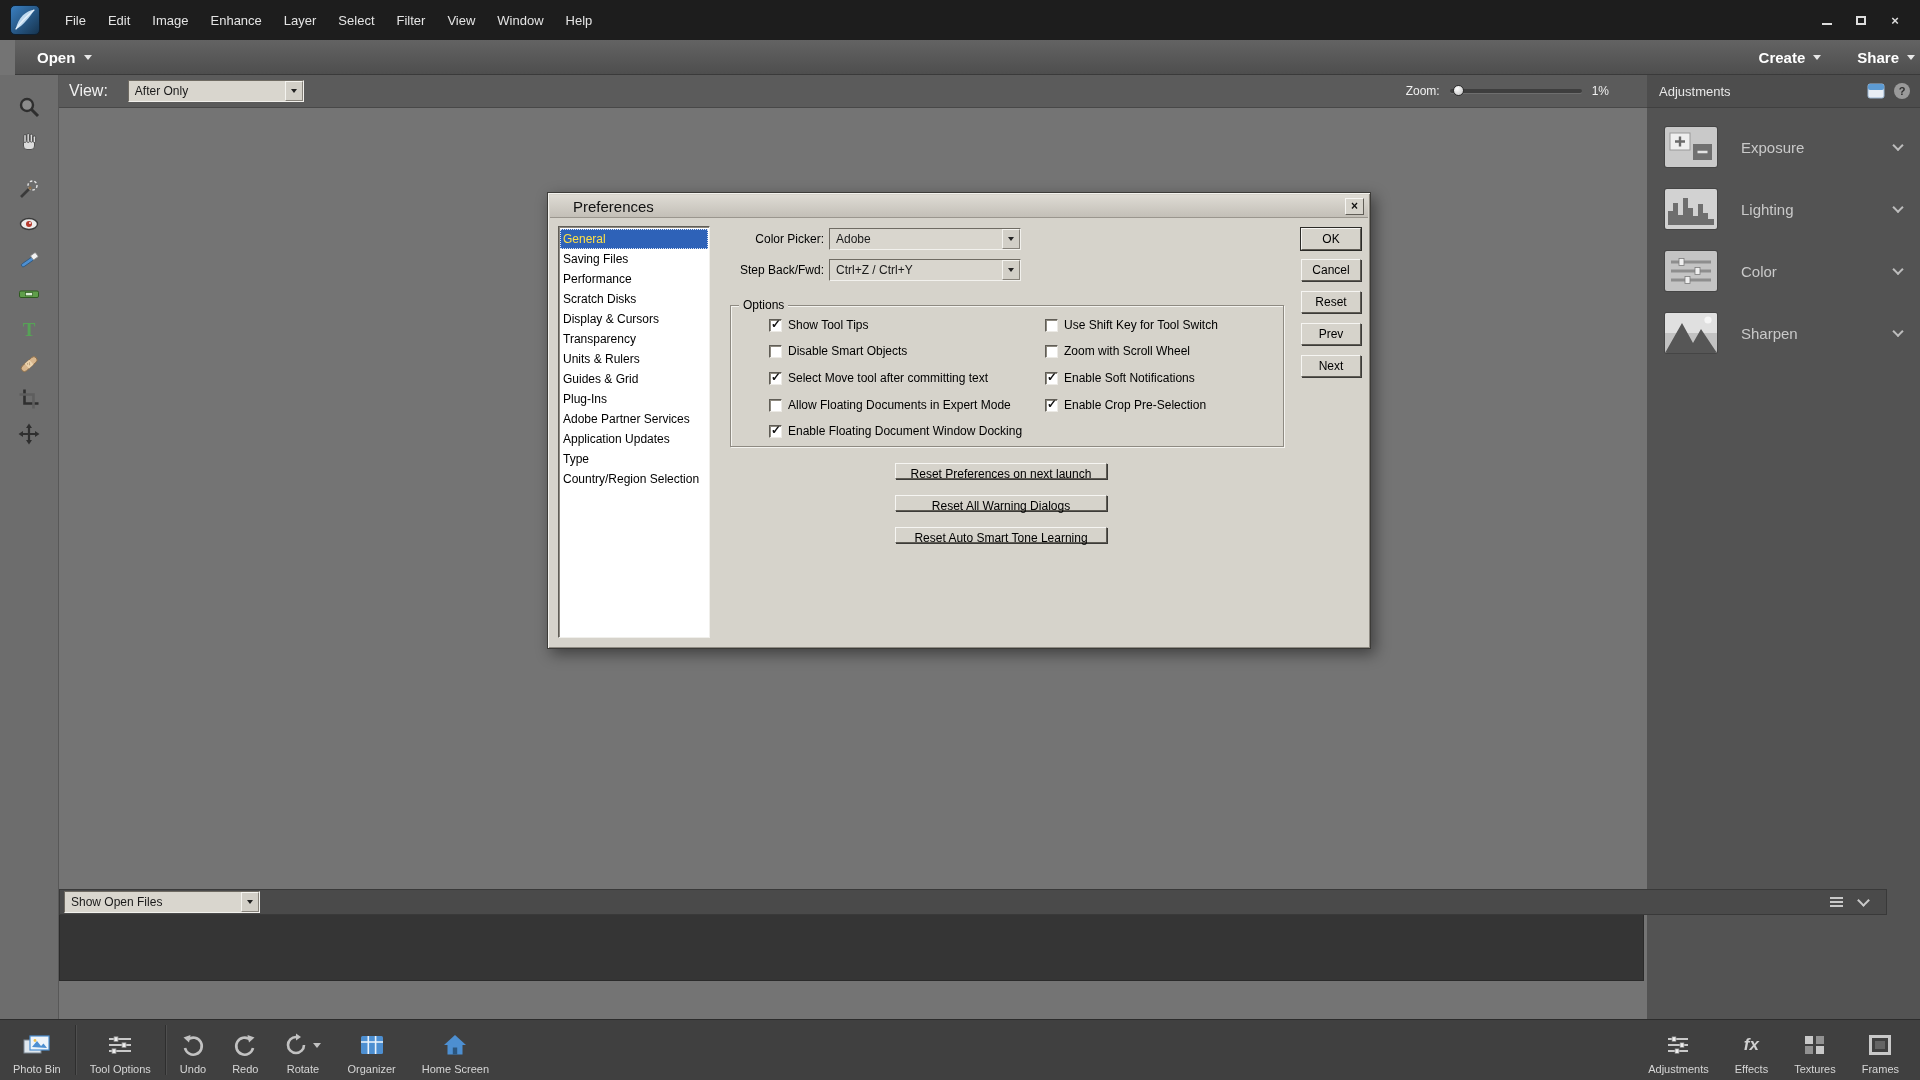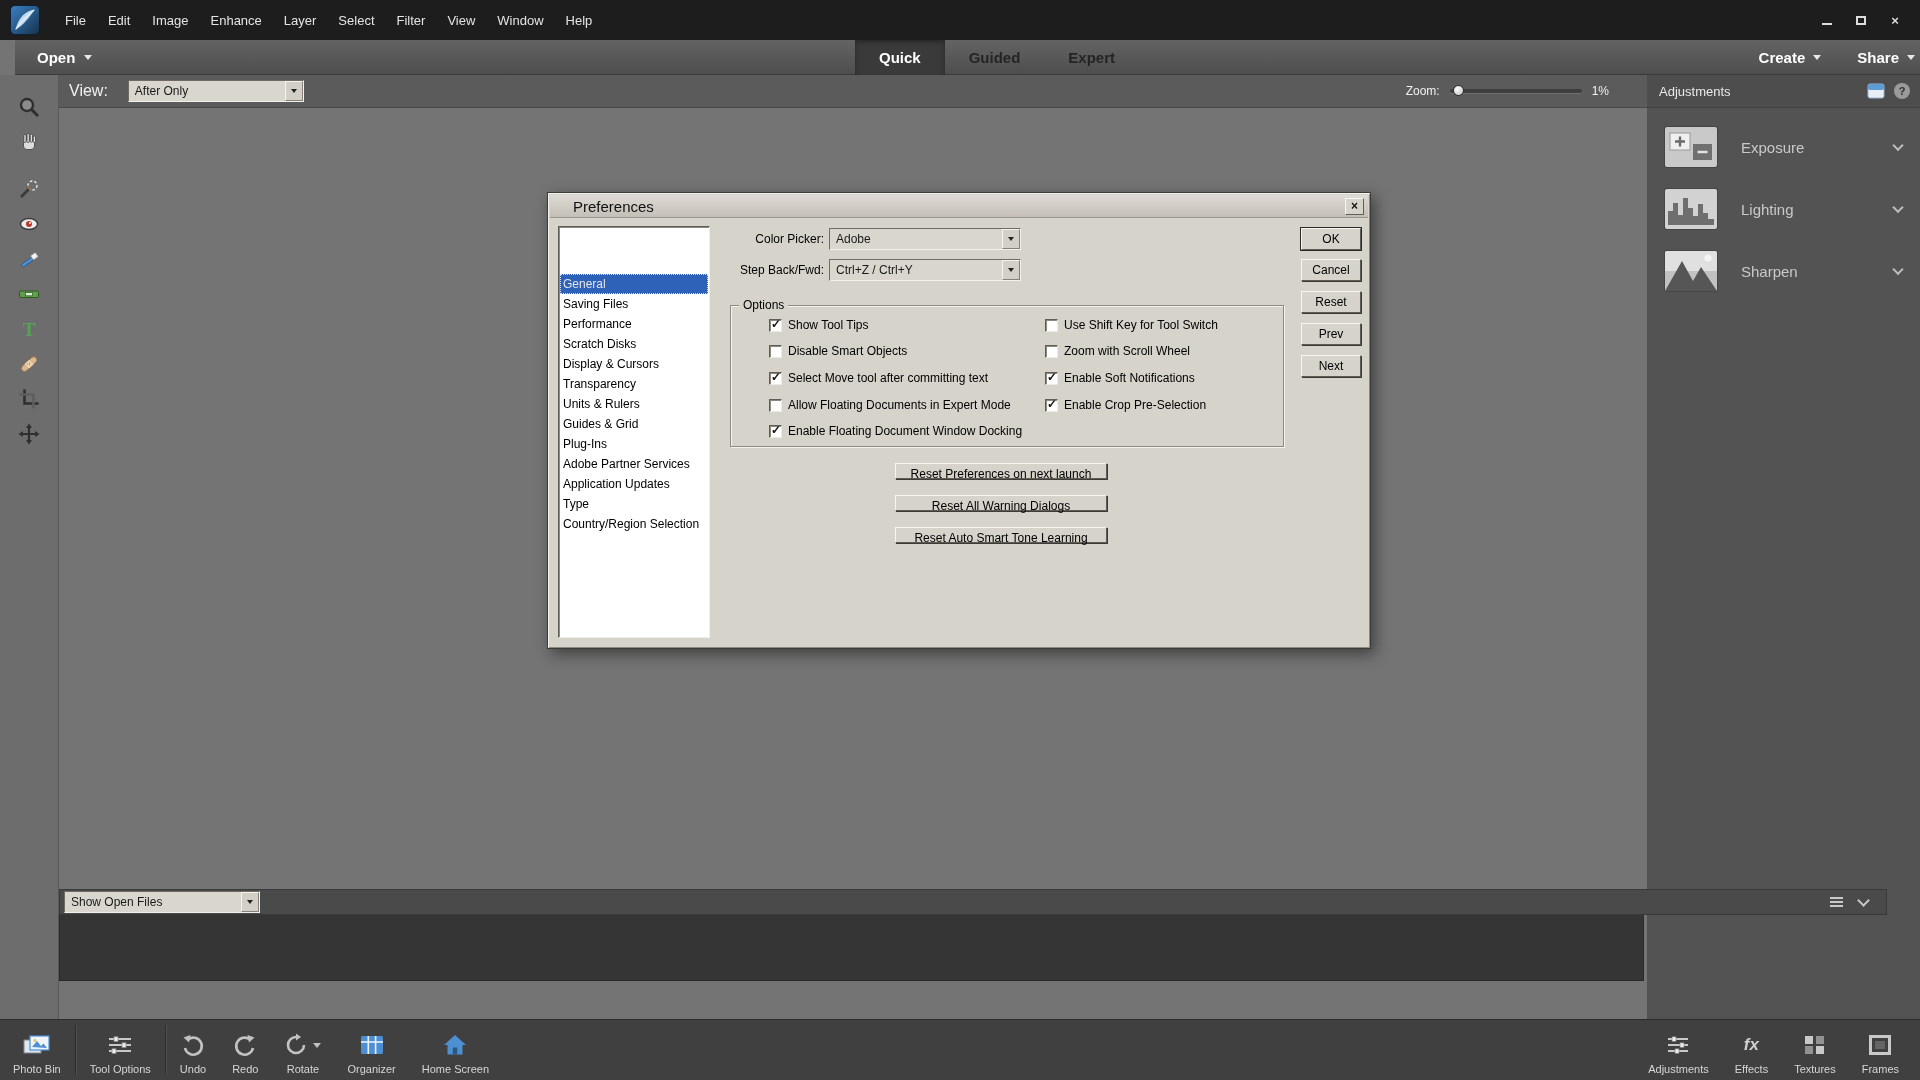--- a/index.html
+++ b/index.html
@@ -69,21 +69,21 @@
   .tb-right { margin-left:auto; display:flex; padding-right:8px; }
   .fx-glyph { color:#d0d0d0; font-size:17px; font-style:italic; font-weight:bold; }
 
   
   .dialog { position:absolute; left:547px; top:192px; width:824px; height:457px; background:#d6d3cb; border:1px solid #3c3b38; box-shadow:inset 1px 1px 0 #f3f2ee, inset -1px -1px 0 #8f8b83, 4px 5px 14px rgba(0,0,0,.45); z-index:50; font-size:12px; color:#000; }
   .dlg-titlebar { position:absolute; top:2px; left:2px; right:2px; height:23px; background:linear-gradient(#dedbd4,#c3bfb7); border-bottom:1px solid #9a968e; display:flex; align-items:center; }
   .dlg-title { font-size:15px; font-weight:normal; color:#111; margin-left:9px;padding-left:14px; }
   .dlg-close { margin-left:auto; margin-right:4px; width:19px; height:17px; background:#d6d3cb; border:1px solid; border-color:#f6f5f2 #615e57 #615e57 #f6f5f2; display:flex; align-items:center; justify-content:center; font-size:12px; font-weight:bold; color:#111; line-height:1; }
   .cat-list { position:absolute; left:10px; top:33px; width:152px; height:412px; background:#fff; border:1px solid; border-color:#5f5c55 #f0efeb #f0efeb #5f5c55; box-shadow:inset 1px 1px 0 #8e8a82; padding:2px 1px; }
   .cat-item { height:20px; line-height:20px; font-size:12px; color:#000; padding:0 3px; white-space:nowrap; overflow:hidden; }
-  .cat-item.selected { background:#2e62b8; color:#e5e5e5; outline:1px dotted #d8e2f4; outline-offset:-1px;margin-top:45px; }
+  .cat-item.selected { background:#2e62b8; color:#fde047; outline:1px dotted #d8e2f4; outline-offset:-1px; }
   .field-row { position:absolute; display:flex; align-items:center; height:22px; }
   .field-label { width:96px; text-align:right; margin-right:5px; white-space:nowrap; }
   .fr1 { left:180px; top:35px; }
   .fr2 { left:180px; top:66px; }
   .dlg-combo { width:192px; }
   .options-group { position:absolute; left:182px; top:112px; width:554px; height:142px; border:1px solid #8e8a82; box-shadow:inset 1px 1px 0 #f4f3ef, 1px 1px 0 #f4f3ef; }
   .group-label { position:absolute; top:-8px; left:8px; background:#d6d3cb; padding:0 4px; font-size:12px; }
   .cb-row { position:absolute; display:flex; align-items:center; gap:6px; height:16px; }
   .cbx { width:13px; height:13px; background:#fff; border:1px solid; border-color:#605d56 #eceae5 #eceae5 #605d56; box-shadow:inset 1px 1px 0 #8d897f; position:relative; flex:none; }
   .cbx.checked::after { content:"✓"; position:absolute; left:1px; top:-2px; font-size:12px; font-weight:bold; color:#111; line-height:13px; }
@@ -124,25 +124,20 @@
       </div>
     <div class="win-btn">×</div>
   </div>
 </div>
 
 <div class="tabbar">
   <div class="open-btn">
     <span>Open</span>
     <span class="caret"></span>
   </div>
-  <div class="tabs">
-    <div class="tab active">Quick</div>
-    <div class="tab">Guided</div>
-    <div class="tab">Expert</div>
-  </div>
   <div class="header-right">
     <div class="hdr-btn">
       <span>Create</span>
       <span class="caret"></span>
     </div>
     <div class="hdr-btn">
       <span>Share</span>
       <span class="caret"></span>
     </div>
   </div>
@@ -269,20 +264,37 @@
         </svg></div>
     <span class="adj-label">Exposure</span>
     <span class="adj-chev"></span>
   </div>
   <div class="adj-row">
     <div class="adj-thumb"><svg width="52" height="40" viewBox="0 0 52 40">
           <rect width="52" height="40" fill="#d2d2d2"></rect>
           <path d="M3 36 V22 H8 V14 H13 V26 H18 V9 H23 V19 H28 V27 H33 V15 H38 V24 H43 V30 H49 V36 Z" fill="#6e6e6e"></path>
         </svg></div>
     <span class="adj-label">Lighting</span>
+    <span class="adj-chev"></span>
+  </div>
+  <div class="adj-row">
+    <div class="adj-thumb"><svg width="52" height="40" viewBox="0 0 52 40">
+          <rect width="52" height="40" fill="#c4c4c4"></rect>
+          <g stroke="#8e8e8e" stroke-width="3">
+            <line x1="6" y1="11" x2="46" y2="11"></line>
+            <line x1="6" y1="20" x2="46" y2="20"></line>
+            <line x1="6" y1="29" x2="46" y2="29"></line>
+          </g>
+          <g fill="#efefef" stroke="#7a7a7a" stroke-width="0.8">
+            <rect x="14" y="7.5" width="5" height="7"></rect>
+            <rect x="30" y="16.5" width="5" height="7"></rect>
+            <rect x="20" y="25.5" width="5" height="7"></rect>
+          </g>
+        </svg></div>
+    <span class="adj-label">Color</span>
     <span class="adj-chev"></span>
   </div>
   <div class="adj-row">
     <div class="adj-thumb"><svg width="52" height="40" viewBox="0 0 52 40">
           <rect width="52" height="40" fill="#c2c2c2"></rect>
           <rect width="52" height="20" fill="#e0e0e0"></rect>
           <path d="M0 40 L17 10 L28 30 L36 16 L52 40 Z" fill="#565656"></path>
           <circle cx="43" cy="7" r="3.6" fill="#f5f5f5"></circle>
         </svg></div>
     <span class="adj-label">Sharpen</span>

